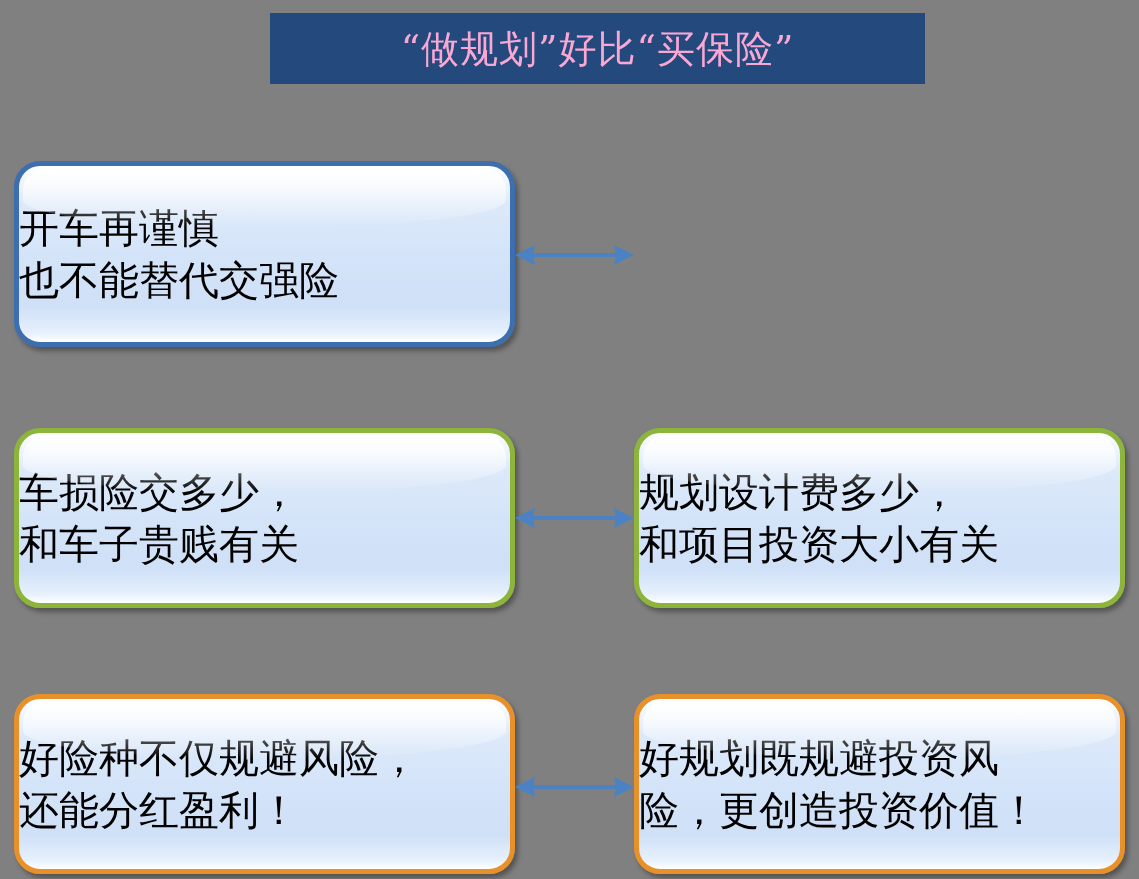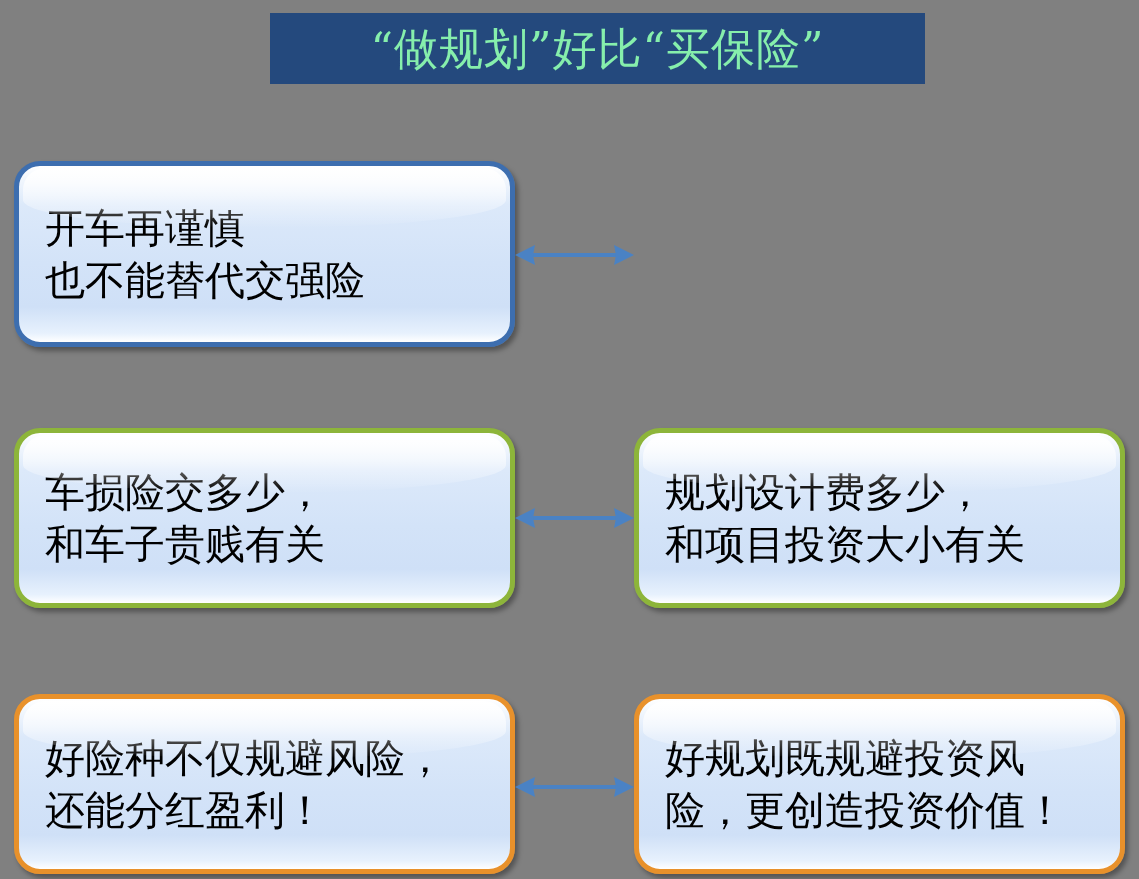--- a/index.html
+++ b/index.html
@@ -21,22 +21,22 @@
     left: 270px;
     top: 13px;
     width: 655px;
     height: 71px;
     background: #24497D;
     display: flex;
     align-items: center;
     justify-content: center;
   }
   #title-banner .title-text {
-    color: #86efac;
-    font-size: 44px;
+    color: #f9a8d4;
+    font-size: 38px;
     line-height: 1;
     letter-spacing: 1px;
     font-family: "DejaVu Serif", "Liberation Serif", serif;
     white-space: nowrap;
   }
 
   
   .row {
     position: absolute;
     left: 0;
@@ -65,21 +65,20 @@
         #FFFFFF 100%);
     box-shadow: 3px 4px 5px rgba(0,0,0,0.35);
     display: flex;
     align-items: center;
     overflow: hidden;
   }
   .callout-box.left  { left: 14px;  width: 501px; }
   .callout-box.right { left: 634px; width: 491px; }
 
   .callout-box .box-text {
-    padding-left: 26px;
     padding-right: 10px;
     color: #000000;
     font-size: 40px;
     line-height: 1.30;
     white-space: pre-line;
     font-family: "DejaVu Sans", "Liberation Sans", sans-serif;
   }
 
   
   .scheme-blue   { border-color: #3D6EAF; }

